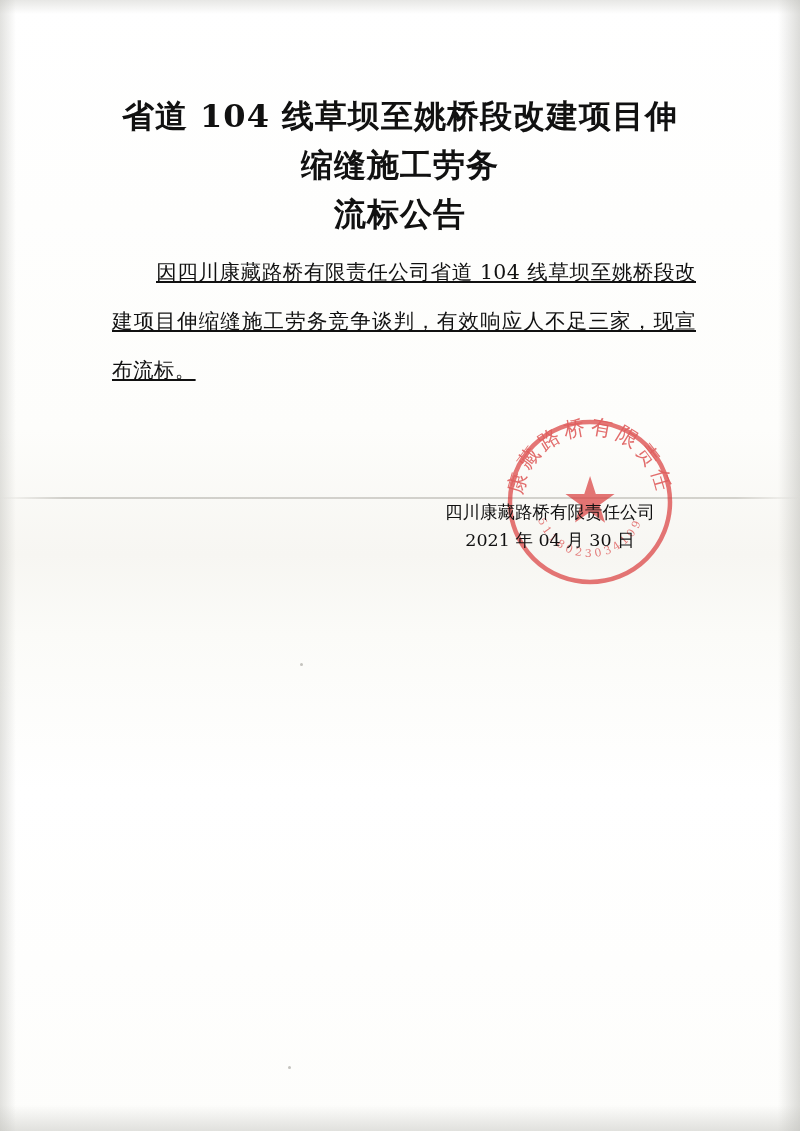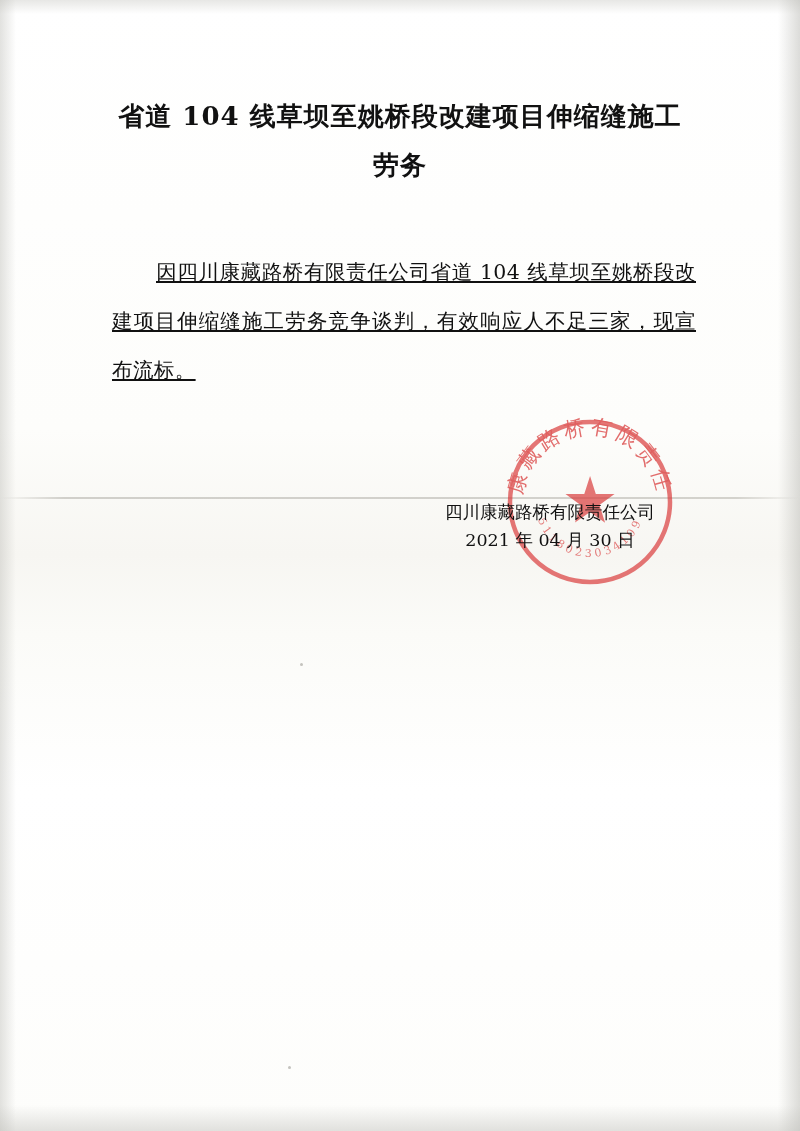--- a/index.html
+++ b/index.html
@@ -63,21 +63,21 @@
     background: rgba(150,148,140,0.55);
     pointer-events: none;
   }
 
   .doc-title {
     position: absolute;
     top: 92px;
     left: 110px;
     width: 580px;
     text-align: center;
-    font-size: 26px;
+    font-size: 32px;
     font-weight: bold;
     line-height: 49px;
     letter-spacing: 1px;
     font-family: "DejaVu Serif", "Liberation Serif", serif;
   }
   .doc-body {
     position: absolute;
     top: 248px;
     left: 112px;
     width: 584px;
@@ -124,20 +124,21 @@
   <div class="edge-top"></div>
   <div class="edge-left"></div>
   <div class="edge-right"></div>
   <div class="edge-bottom"></div>
   <div class="fold-line"></div>
   <div class="speck" style="top:663px; left:300px;"></div>
   <div class="speck" style="top:1066px; left:288px;"></div>
 
   <div class="doc-title">
     <div>省道 104 线草坝至姚桥段改建项目伸缩缝施工劳务</div>
+    <div>流标公告</div>
   </div>
 
   <div class="doc-body"><span class="indent"></span><span>因四川康藏路桥有限责任公司省道 104 线草坝至姚桥段改建项目伸缩缝施工劳务竞争谈判，有效响应人不足三家，现宣布流标。</span></div>
 
   <div class="seal">
     <svg viewBox="0 0 186 186" xmlns="http://www.w3.org/2000/svg">
       <defs>
         <path id="arcTop" d="M 25,93 A 68,68 0 0 1 161,93"></path>
         <path id="arcBottom" d="M 38,93 A 55,55 0 0 0 148,93"></path>
       </defs>

